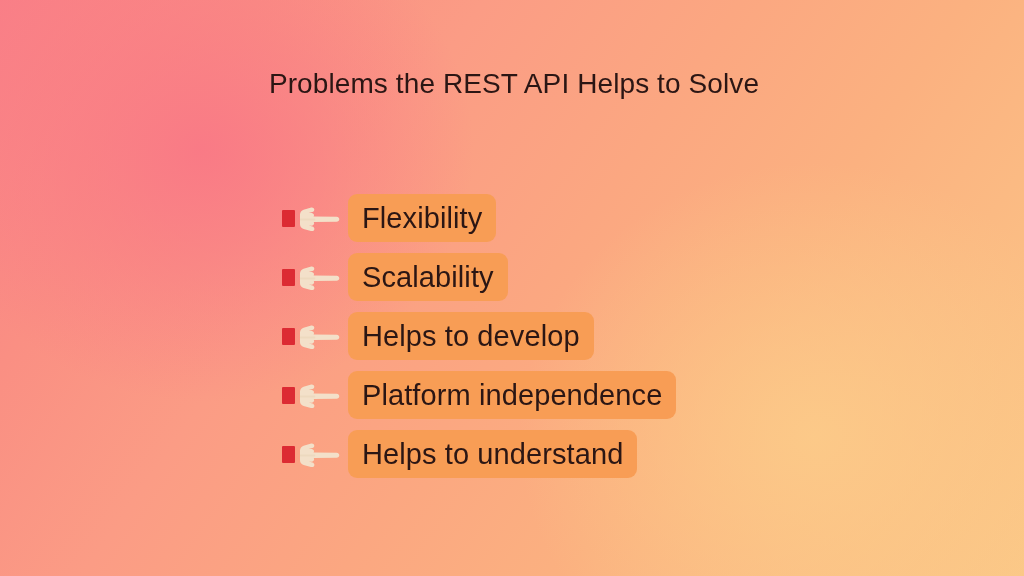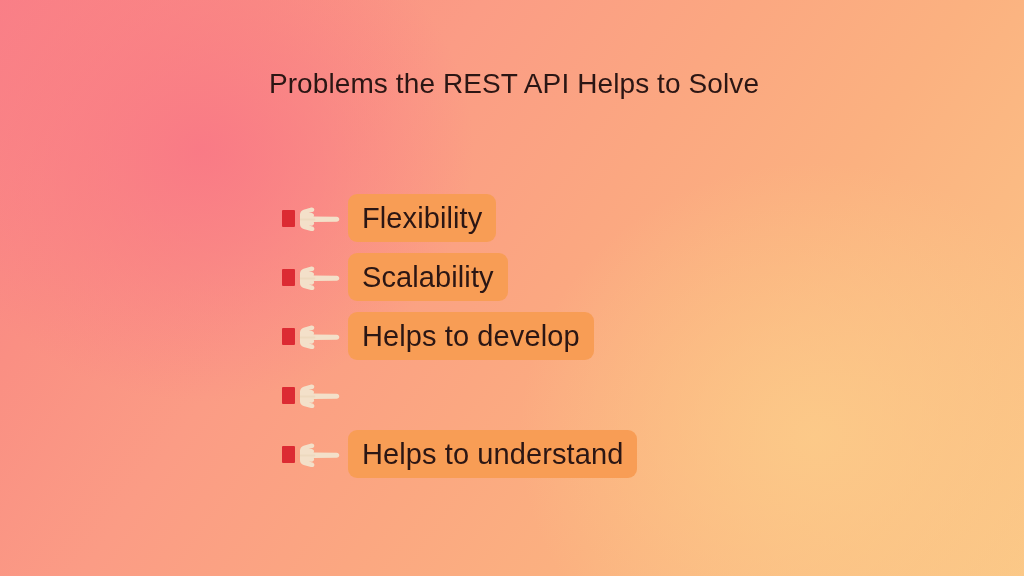--- a/index.html
+++ b/index.html
@@ -180,20 +180,21 @@
       <div class="bullet-row">
         <span class="marker">
           <span class="sq"></span>
           <span class="hand">
             <svg viewBox="0 0 45 26" xmlns="http://www.w3.org/2000/svg">
               <path fill="#f3e0c9" d="M5 9.5c0-2.3 1.5-4.2 3.6-4.8l7.6-2.2c1.4-.4 2.7.4 3 1.7.3 1.3-.5 2.5-1.9 2.9l-3.6 1 2.6-.2c1.4-.1 2.6.9 2.7 2.2 0 .5-.1 1-.4 1.4l23 .3c1.5 0 2.7 1.1 2.7 2.5s-1.2 2.5-2.7 2.5l-22.9.3c.3.4.5.9.4 1.4-.1 1.3-1.3 2.3-2.7 2.2l-2.6-.2 3.6 1c1.4.4 2.2 1.6 1.9 2.9-.3 1.3-1.6 2.1-3 1.7L8.6 24c-2.1-.6-3.6-2.5-3.6-4.8V9.5z"></path>
               <path fill="#e7d0b4" d="M5 13.5h14.2c.6 0 1 .4 1 1s-.4 1-1 1H5v-2z" opacity="0.45"></path>
             </svg>
           </span>
         </span>
+        <span class="pill">Platform independence</span>
       </div>
 
       <div class="bullet-row">
         <span class="marker">
           <span class="sq"></span>
           <span class="hand">
             <svg viewBox="0 0 45 26" xmlns="http://www.w3.org/2000/svg">
               <path fill="#f3e0c9" d="M5 9.5c0-2.3 1.5-4.2 3.6-4.8l7.6-2.2c1.4-.4 2.7.4 3 1.7.3 1.3-.5 2.5-1.9 2.9l-3.6 1 2.6-.2c1.4-.1 2.6.9 2.7 2.2 0 .5-.1 1-.4 1.4l23 .3c1.5 0 2.7 1.1 2.7 2.5s-1.2 2.5-2.7 2.5l-22.9.3c.3.4.5.9.4 1.4-.1 1.3-1.3 2.3-2.7 2.2l-2.6-.2 3.6 1c1.4.4 2.2 1.6 1.9 2.9-.3 1.3-1.6 2.1-3 1.7L8.6 24c-2.1-.6-3.6-2.5-3.6-4.8V9.5z"></path>
               <path fill="#e7d0b4" d="M5 13.5h14.2c.6 0 1 .4 1 1s-.4 1-1 1H5v-2z" opacity="0.45"></path>
             </svg>

